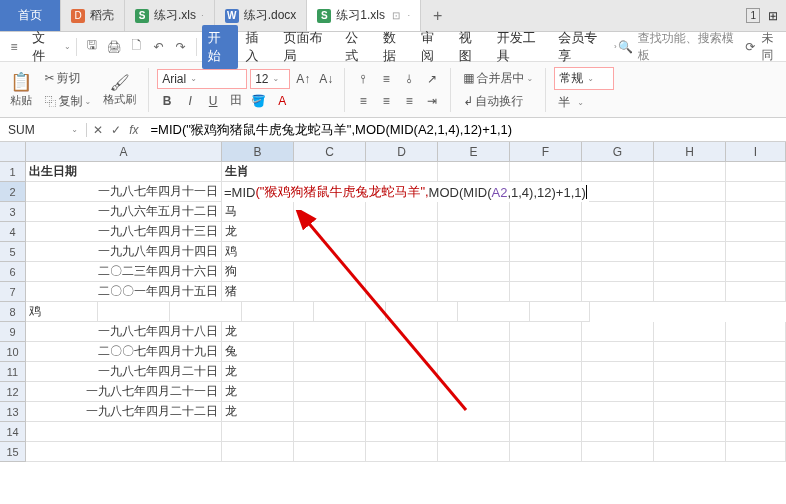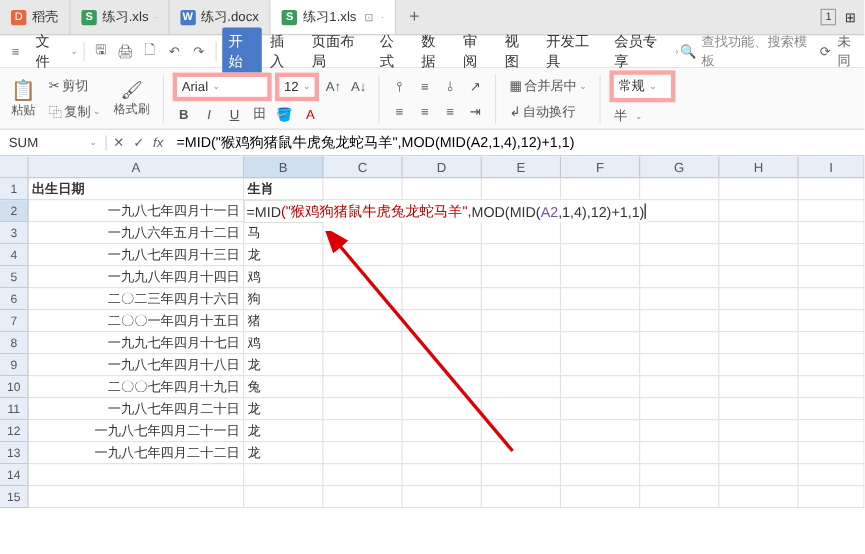--- a/index.html
+++ b/index.html
@@ -25,26 +25,26 @@
 .menu-txt.active { background: #4a7ac7; color: #fff; border-radius: 2px; font-family: Liberation Serif, serif; }
 .menu-search { margin-left: auto; display: flex; align-items: center; gap: 4px; color: #888; font-size: 12px; }
 .menu-right { display: flex; align-items: center; gap: 6px; padding-left: 8px; color: #666; }
 
 .toolbar { height: 56px; display: flex; align-items: center; padding: 2px 6px; gap: 4px; border-bottom: 1px solid #d0d0d0; background: #fafafa; }
 .tool-group { display: flex; flex-direction: column; gap: 2px; }
 .tool-row { display: flex; align-items: center; gap: 3px; }
 .tool-btn { padding: 2px 4px; cursor: pointer; color: #555; font-size: 12px; display: flex; align-items: center; gap: 2px; }
 .tool-big { display: flex; flex-direction: column; align-items: center; padding: 2px 4px; cursor: pointer; font-size: 11px; color: #555; }
 .tool-sep { width: 1px; height: 44px; background: #e0e0e0; margin: 0 4px; }
-.sel-box { border: 4px solid #fca5a5; padding: 2px 4px; background: #fff; font-size: 12px; display: flex; align-items: center; gap: 4px; }
+.sel-box { border: 1px solid #fca5a5; padding: 2px 4px; background: #fff; font-size: 12px; display: flex; align-items: center; gap: 4px; }
 .fmt-btn { width: 20px; height: 20px; display: flex; align-items: center; justify-content: center; cursor: pointer; color: #555; }
 .caret { font-size: 8px; color: #888; }
 
 .formula-bar { height: 24px; display: flex; align-items: center; border-bottom: 1px solid #d0d0d0; background: #fff; }
-.name-box { width: 97px; border-right: 1px solid #d0d0d0; padding: 0 8px; display: flex; align-items: center; justify-content: space-between; font-size: 12px; }
+.name-box { width: 87px; border-right: 1px solid #d0d0d0; padding: 0 8px; display: flex; align-items: center; justify-content: space-between; font-size: 12px; }
 .fb-icons { display: flex; align-items: center; padding: 0 6px; gap: 8px; color: #666; }
 .fb-input { flex: 1; padding: 0 6px; font-size: 13px; font-family: Arial; border: none; outline: none; }
 
 .sheet { position: relative; overflow: hidden; }
 .col-headers { display: flex; height: 20px; background: #e8eef7; }
 .ch-corner { width: 26px; border-right: 1px solid #c5c5c5; border-bottom: 1px solid #c5c5c5; background: #e8eef7; }
 .ch { border-right: 1px solid #c5c5c5; border-bottom: 1px solid #c5c5c5; display: flex; align-items: center; justify-content: center; color: #555; font-size: 12px; cursor: pointer; }
 .ch.sel { background: #d0dff0; }
 .grid-body { display: flex; }
 .row-headers { width: 26px; }
@@ -63,20 +63,23 @@
 .tok-num { color: #333; }
 .cursor-bar { display: inline-block; width: 1px; height: 14px; background: #000; animation: blink 1s infinite; }
 @keyframes blink { 50% { opacity: 0; } }
 
 .arrow-svg { position: absolute; left: 260px; top: 48px; width: 200px; height: 220px; z-index: 20; pointer-events: none; }
 </style>
 </head>
 <body>
 
 <div class="tabs-bar">
+  <div class="tab home">
+      <span>首页</span>
+    </div>
   <div class="tab">
     <span class="tab-icon orange">D</span>
     <span>稻壳</span>
   </div>
   <div class="tab">
     <span class="tab-icon green">S</span>
     <span>练习.xls</span>
     <span class="caret">·</span>
   </div>
   <div class="tab">
@@ -350,21 +353,20 @@
           <div class="cell" style="width: 72px;">猪</div>
           <div class="cell" style="width: 72px;"></div>
           <div class="cell" style="width: 72px;"></div>
           <div class="cell" style="width: 72px;"></div>
           <div class="cell" style="width: 72px;"></div>
           <div class="cell" style="width: 72px;"></div>
           <div class="cell" style="width: 72px;"></div>
           <div class="cell" style="width: 60px;"></div>
         </div>
         <div class="row">
-          <div class="cell ra" style="width: 196px;">一九九七年四月十七日</div>
           <div class="cell" style="width: 72px;">鸡</div>
           <div class="cell" style="width: 72px;"></div>
           <div class="cell" style="width: 72px;"></div>
           <div class="cell" style="width: 72px;"></div>
           <div class="cell" style="width: 72px;"></div>
           <div class="cell" style="width: 72px;"></div>
           <div class="cell" style="width: 72px;"></div>
           <div class="cell" style="width: 60px;"></div>
         </div>
         <div class="row">

